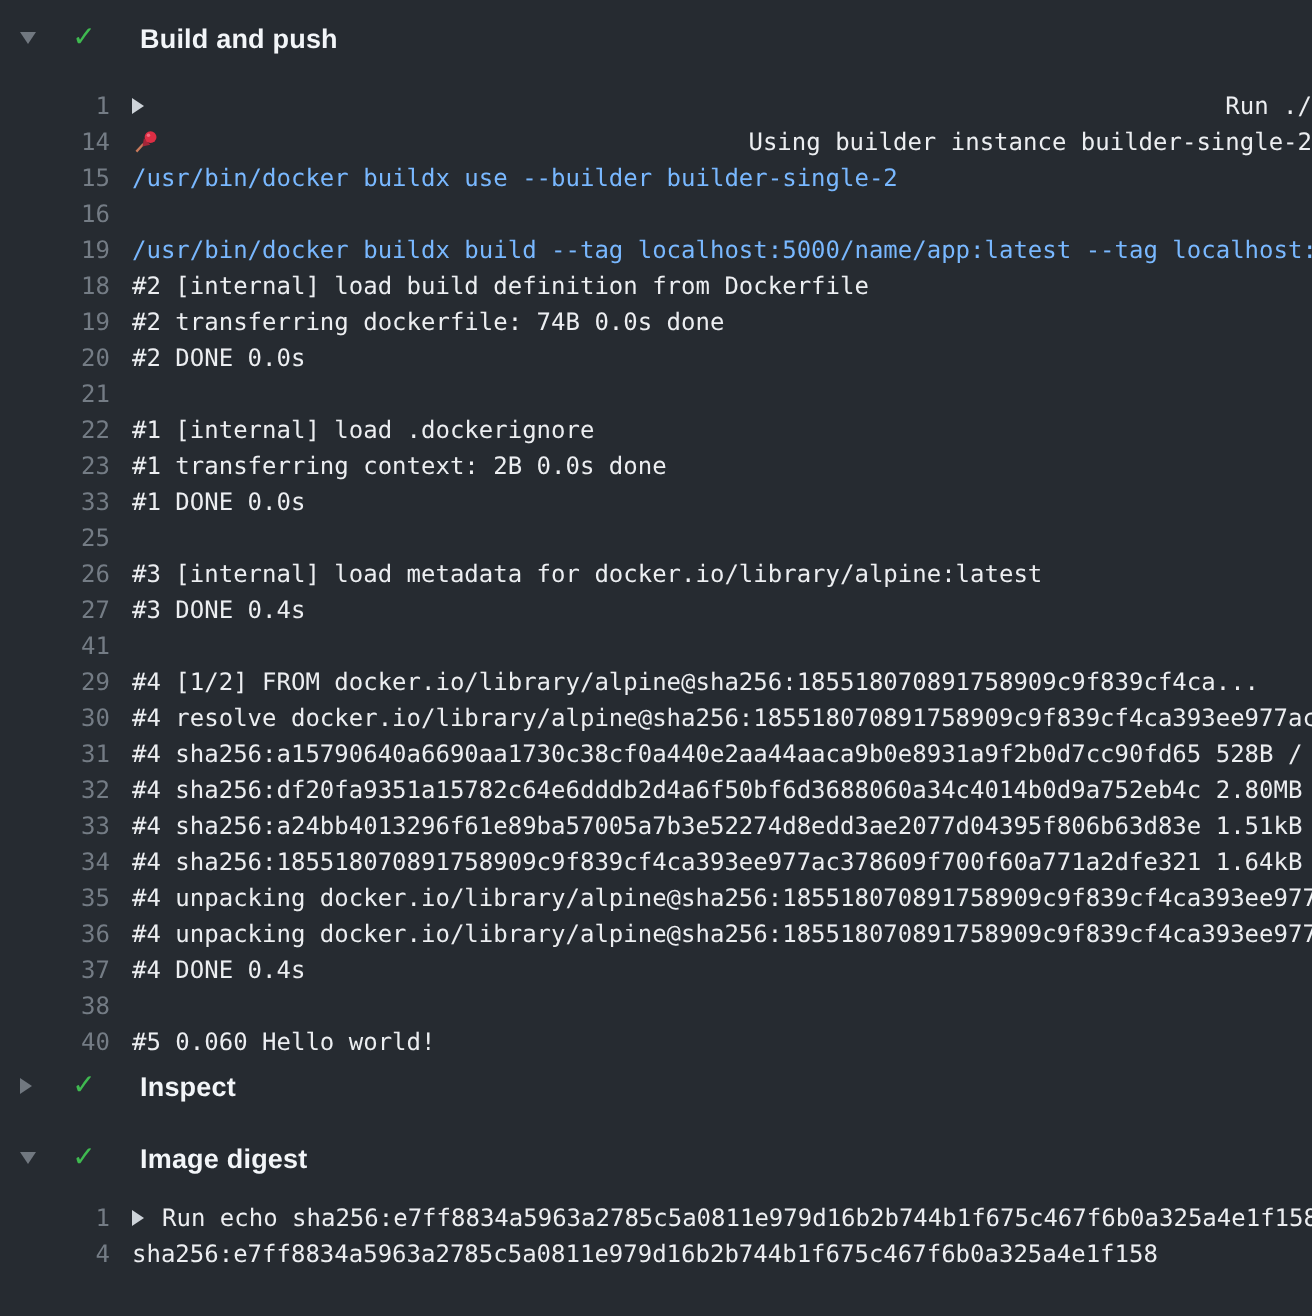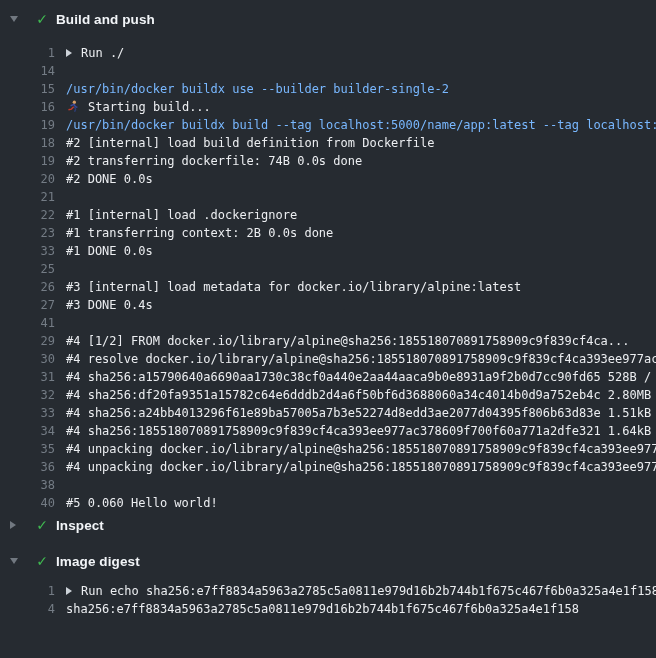--- a/index.html
+++ b/index.html
@@ -18,34 +18,34 @@
   }
   .chev{width:14px;flex:0 0 14px;display:flex;align-items:center;}
   .chev-down{width:0;height:0;border-left:4.5px solid transparent;border-right:4.5px solid transparent;border-top:6px solid var(--chev);}
   .chev-right{width:0;height:0;border-top:4.5px solid transparent;border-bottom:4.5px solid transparent;border-left:6px solid var(--chev);}
   .check{
     color:var(--green);font-weight:bold;font-size:14px;line-height:14px;
     margin-left:10px;width:16px;flex:0 0 16px;text-align:center;
     font-family:"DejaVu Sans",sans-serif;
   }
   .section-title{
-    margin-left:6px;color:#f2f5f8;font-size:13.5px;font-weight:600;
+    margin-left:20px;color:#f2f5f8;font-size:13.5px;font-weight:600;
     font-family:"Liberation Sans","DejaVu Sans",sans-serif;letter-spacing:.1px;
   }
   .section-lines{padding-top:12px;}
   .section.collapsed{margin-bottom:10px;}
   .section.digest .section-lines{padding-top:8px;}
   .line{display:flex;height:18px;align-items:center;font-size:12px;line-height:18px;}
   .line-num{
     flex:0 0 55px;width:55px;text-align:right;color:var(--muted);
     cursor:pointer;user-select:none;
   }
   .line-content{
     margin-left:11px;white-space:pre;overflow:hidden;color:var(--text);
-    display:flex;align-items:center;flex:1 1 auto;min-width:0;
+    display:flex;align-items:center;flex:1 1 auto;min-width:0;justify-content:space-between;
   }
   .line-content.cmd{color:var(--cmd);}
   .play-icon{
     width:0;height:0;border-top:4px solid transparent;border-bottom:4px solid transparent;
     border-left:6px solid var(--marker);display:inline-block;margin-right:9px;cursor:pointer;flex:0 0 auto;
   }
   .emoji{width:14px;height:14px;display:inline-block;margin-right:8px;flex:0 0 auto;}
   .txt{white-space:pre;overflow:hidden;}
 </style>
 </head>
@@ -61,33 +61,33 @@
           <span class="check">✓</span>
           <span class="section-title">Build and push</span>
         </div>
         <div class="section-lines">
           <div class="line">
             <span class="line-num">1</span>
             <span class="line-content"><span class="play-icon"></span><span class="txt">Run ./</span></span>
           </div>
           <div class="line">
             <span class="line-num">14</span>
+            <span class="line-content"><span class="emoji"><svg viewBox="0 0 16 16" width="14" height="14">
+                  <path d="M2.5 13.5 L6.5 9.2" stroke="#c9795b" stroke-width="1.3"></path>
+                  <path d="M6 10.5 L10.5 9.5 L6.8 5.8 Z" fill="#a32638"></path>
+                  <circle cx="10.6" cy="5.2" r="3.4" fill="#dd2e44"></circle>
+                  <circle cx="9.4" cy="4.2" r="1" fill="#f26a7e"></circle>
+                </svg></span><span class="txt">Using builder instance builder-single-2</span></span>
           </div>
           <div class="line">
             <span class="line-num">15</span>
             <span class="line-content cmd"><span class="txt">/usr/bin/docker buildx use --builder builder-single-2</span></span>
           </div>
           <div class="line">
             <span class="line-num">16</span>
-            <span class="line-content"><span class="emoji"><svg viewBox="0 0 16 16" width="14" height="14">
-                  <circle cx="9.5" cy="2.6" r="1.9" fill="#d9a066"></circle>
-                  <path d="M5.2 6.5 L9.2 5 L10.8 7.6 L13 8.4" stroke="#3b4a9b" stroke-width="1.7" fill="none"></path>
-                  <path d="M8.8 7.8 L6.2 10.4 L2.8 11.2" stroke="#c0392b" stroke-width="1.6" fill="none"></path>
-                  <path d="M9.6 7.6 L11 10.6 L9.8 13.4" stroke="#2c3e77" stroke-width="1.6" fill="none"></path>
-                </svg></span><span class="txt">Starting build...</span></span>
           </div>
           <div class="line">
             <span class="line-num">19</span>
             <span class="line-content cmd"><span class="txt">/usr/bin/docker buildx build --tag localhost:5000/name/app:latest --tag localhost:50</span></span>
           </div>
           <div class="line">
             <span class="line-num">18</span>
             <span class="line-content"><span class="txt">#2 [internal] load build definition from Dockerfile</span></span>
           </div>
           <div class="line">
@@ -154,20 +154,24 @@
             <span class="line-num">34</span>
             <span class="line-content"><span class="txt">#4 sha256:185518070891758909c9f839cf4ca393ee977ac378609f700f60a771a2dfe321 1.64kB /</span></span>
           </div>
           <div class="line">
             <span class="line-num">35</span>
             <span class="line-content"><span class="txt">#4 unpacking docker.io/library/alpine@sha256:185518070891758909c9f839cf4ca393ee977a</span></span>
           </div>
           <div class="line">
             <span class="line-num">36</span>
             <span class="line-content"><span class="txt">#4 unpacking docker.io/library/alpine@sha256:185518070891758909c9f839cf4ca393ee977a</span></span>
+          </div>
+          <div class="line">
+            <span class="line-num">37</span>
+            <span class="line-content"><span class="txt">#4 DONE 0.4s</span></span>
           </div>
           <div class="line">
             <span class="line-num">38</span>
             <span class="line-content"><span class="txt"></span></span>
           </div>
           <div class="line">
             <span class="line-num">40</span>
             <span class="line-content"><span class="txt">#5 0.060 Hello world!</span></span>
           </div>
         </div>

